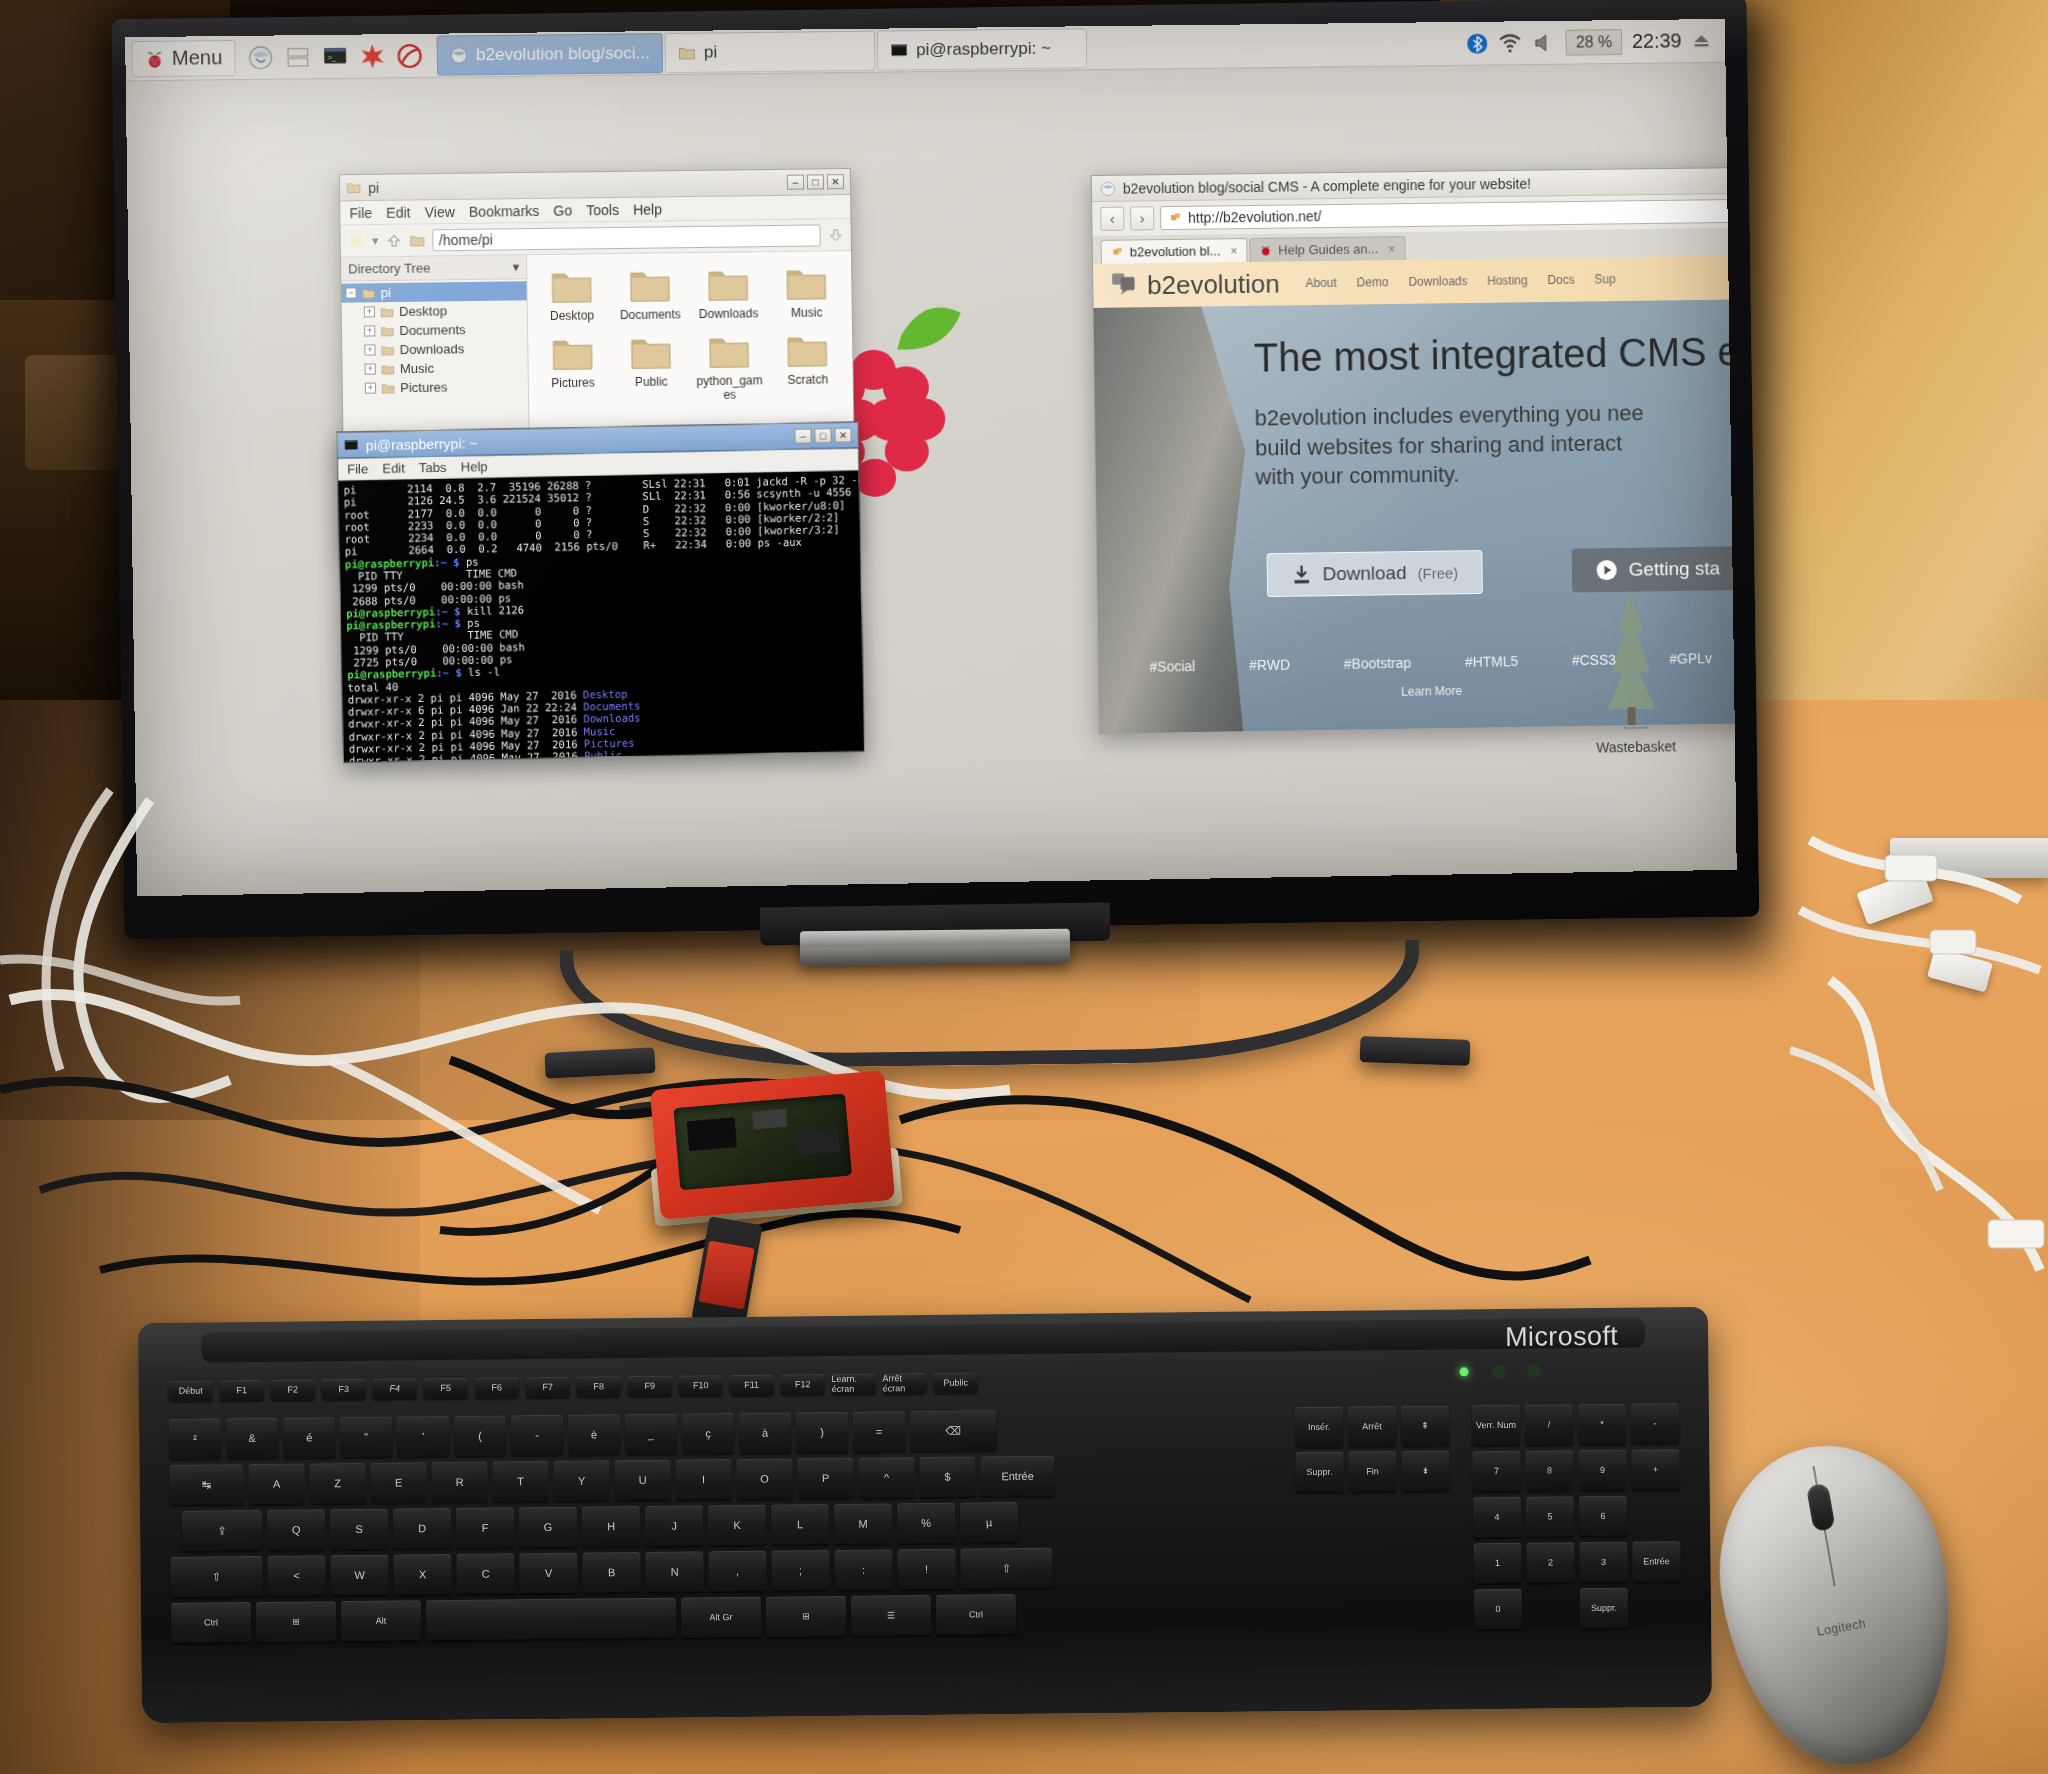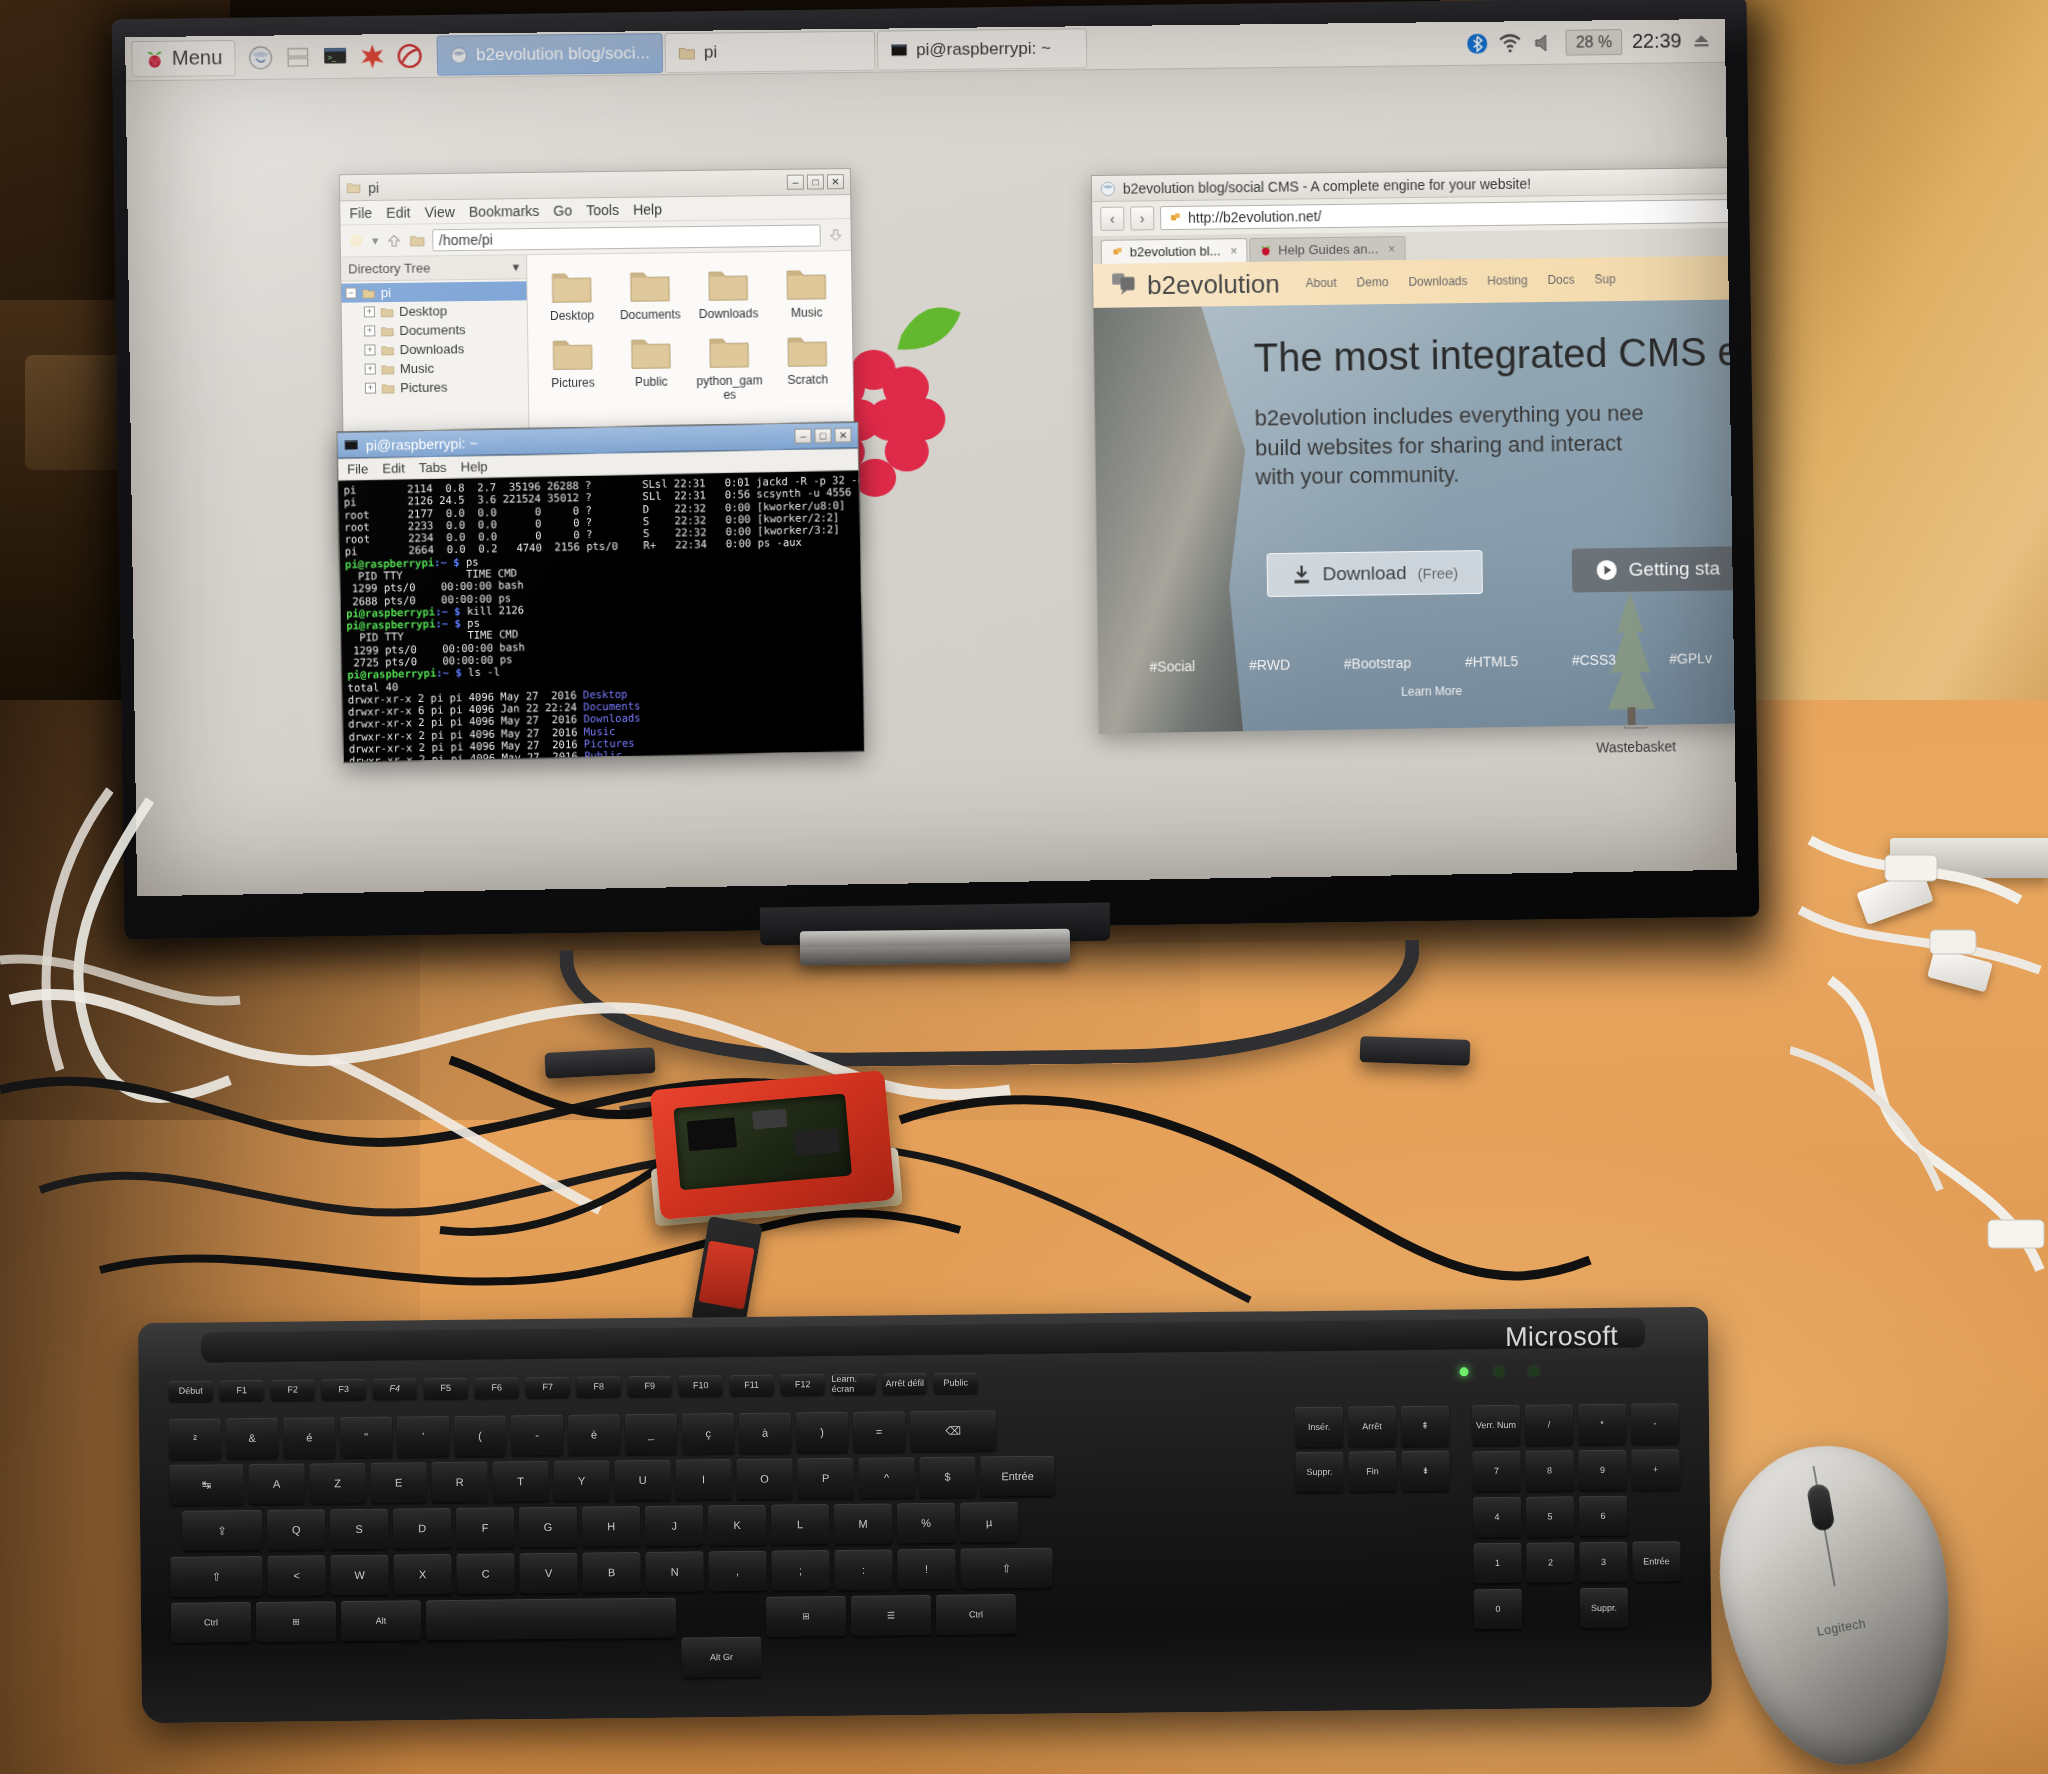--- a/index.html
+++ b/index.html
@@ -857,21 +857,21 @@
         <div class="key small" style="width: 44px; height: 20px; font-style: italic;">F4</div>
         <div class="key small" style="width: 44px; height: 20px;">F5</div>
         <div class="key small" style="width: 44px; height: 20px;">F6</div>
         <div class="key small" style="width: 44px; height: 20px;">F7</div>
         <div class="key small" style="width: 44px; height: 20px;">F8</div>
         <div class="key small" style="width: 44px; height: 20px;">F9</div>
         <div class="key small" style="width: 44px; height: 20px;">F10</div>
         <div class="key small" style="width: 44px; height: 20px;">F11</div>
         <div class="key small" style="width: 44px; height: 20px;">F12</div>
         <div class="key small" style="width: 44px; height: 20px;">Learn. écran</div>
-        <div class="key small" style="width: 44px; height: 20px;">Arrêt défil</div>
+        <div class="key small" style="width: 44px; height: 20px;">Arrêt écran</div>
         <div class="key small" style="width: 44px; height: 20px;">Public</div>
       </div>
       <div class="krow" style="top: 38px; left: 0px; gap: 5px;">
         <div class="key " style="width: 52px; height: 40px;">²</div>
         <div class="key " style="width: 52px; height: 40px;">&amp;</div>
         <div class="key " style="width: 52px; height: 40px;">é</div>
         <div class="key " style="width: 52px; height: 40px;">"</div>
         <div class="key " style="width: 52px; height: 40px;">'</div>
         <div class="key " style="width: 52px; height: 40px;">(</div>
         <div class="key " style="width: 52px; height: 40px;">-</div>
@@ -927,21 +927,21 @@
         <div class="key " style="width: 58px; height: 40px;">;</div>
         <div class="key " style="width: 58px; height: 40px;">:</div>
         <div class="key " style="width: 58px; height: 40px;">!</div>
         <div class="key " style="width: 92px; height: 40px;">⇧</div>
       </div>
       <div class="krow" style="top: 222px; left: 0px; gap: 5px;">
         <div class="key small" style="width: 80px; height: 40px;">Ctrl</div>
         <div class="key small" style="width: 80px; height: 40px;">⊞</div>
         <div class="key small" style="width: 80px; height: 40px;">Alt</div>
         <div class="key small" style="width: 250px; height: 40px;"></div>
-        <div class="key small" style="width: 80px; height: 40px; margin-top: 40px;">Alt Gr</div>
+        <div class="key small" style="width: 80px; height: 40px;">Alt Gr</div>
         <div class="key small" style="width: 80px; height: 40px;">⊞</div>
         <div class="key small" style="width: 80px; height: 40px;">☰</div>
         <div class="key small" style="width: 80px; height: 40px;">Ctrl</div>
       </div>
       <div class="kb-numpad" style="top: 38px; position: absolute; right: 0px;">
         <div style="display: flex; gap: 5px; margin-bottom: 6px;">
           <div class="key small" style="width: 48px; height: 40px;">Verr. Num</div>
           <div class="key small" style="width: 48px; height: 40px;">/</div>
           <div class="key small" style="width: 48px; height: 40px;">*</div>
           <div class="key small" style="width: 48px; height: 40px;">-</div>

